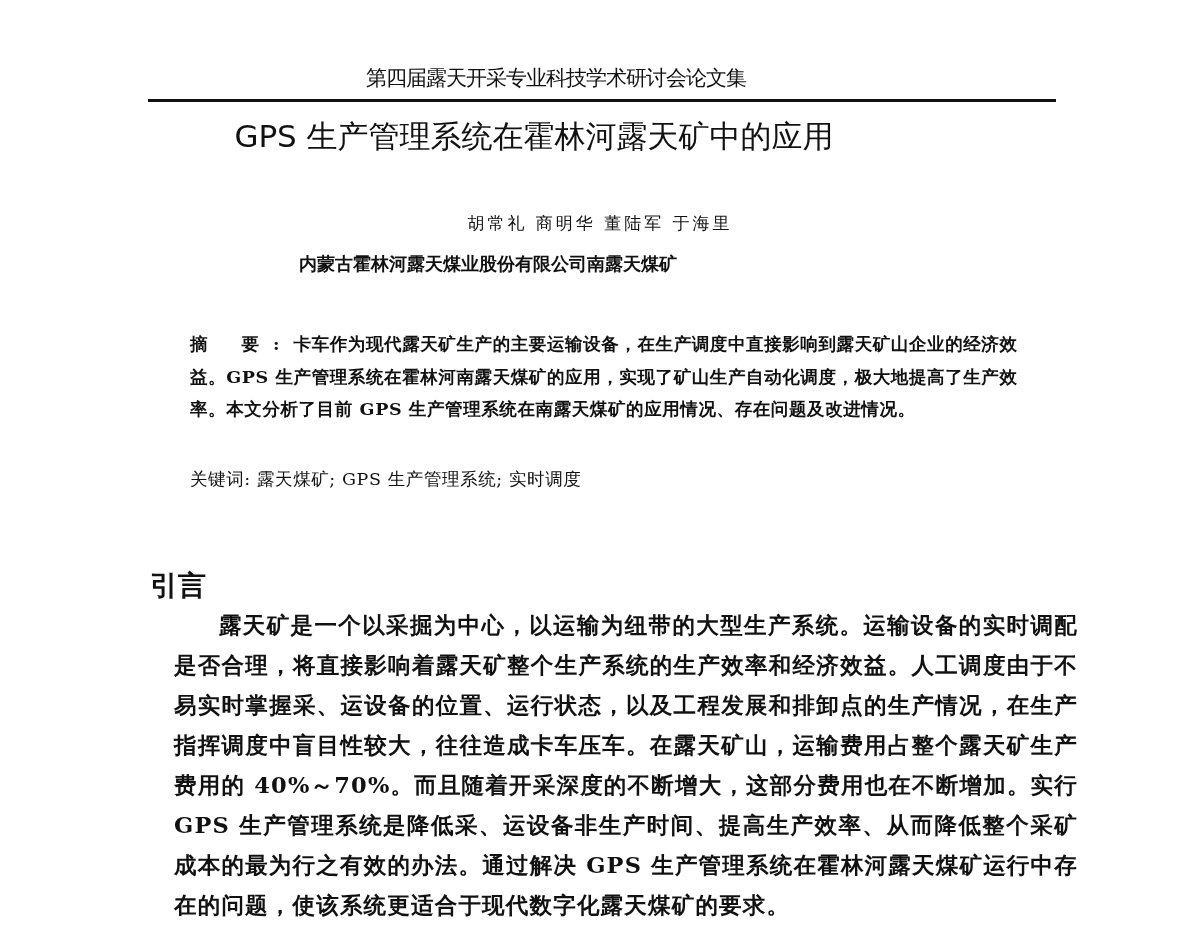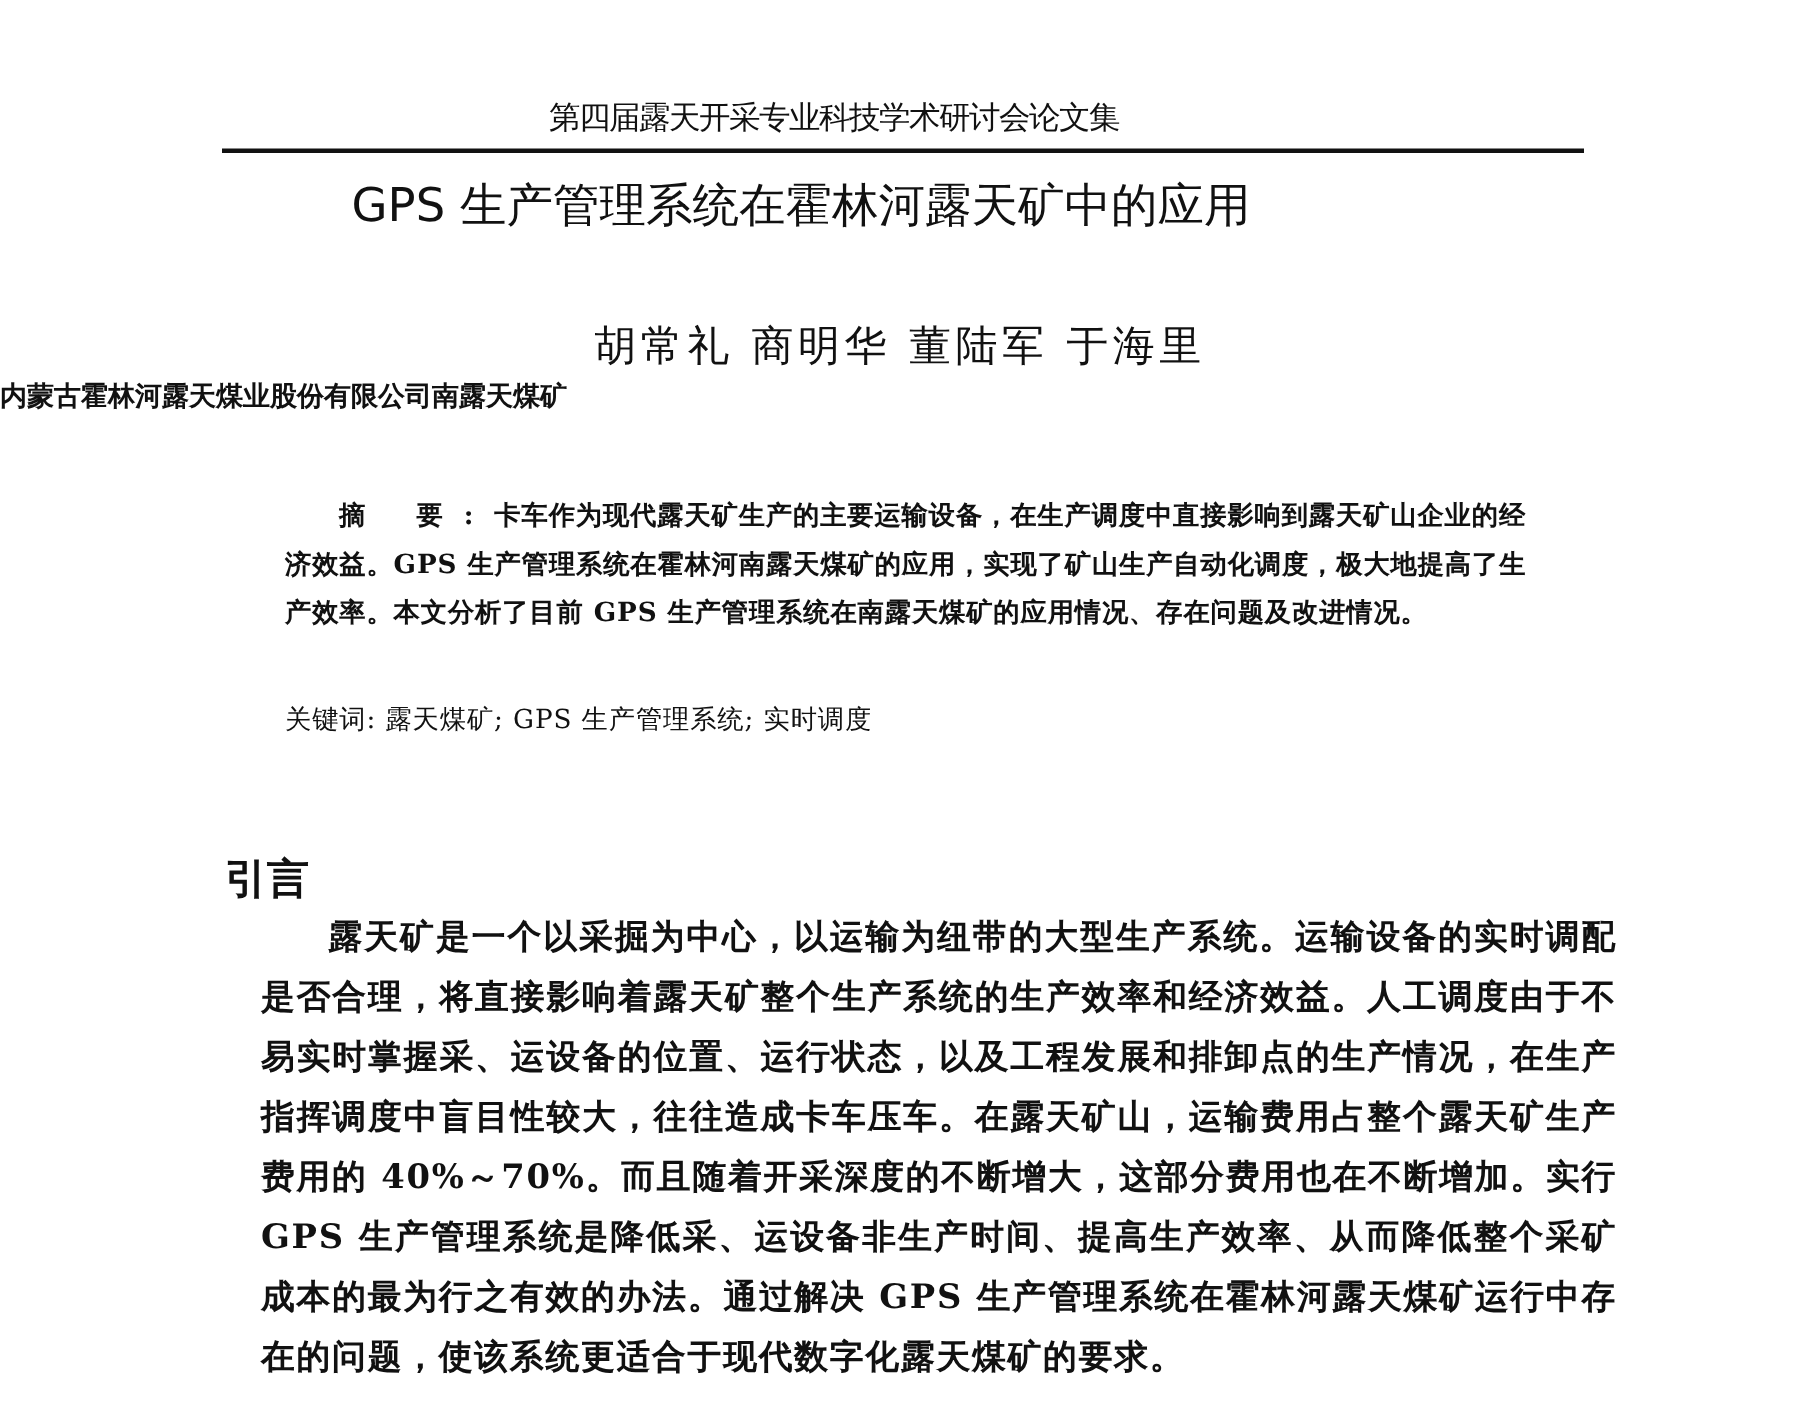--- a/index.html
+++ b/index.html
@@ -1,24 +1,24 @@
 <!DOCTYPE html>
 <html><head>
 <meta charset="utf-8">
 <style>
   html, body { margin:0; padding:0; background:#ffffff; }
   body { width:1200px; height:952px; position:relative; overflow:hidden; color:#111; font-family:"DejaVu Serif", serif; }
   .running-head { position:absolute; top:64px; left:0; width:1112px; text-align:center; font-family:"DejaVu Sans", sans-serif; font-size:21px; letter-spacing:-1px; color:#111; }
   .rule { position:absolute; top:99px; left:148px; width:908px; height:3px; background:#111; }
   .title { position:absolute; top:116px; left:0; width:1068px; text-align:center; font-family:"DejaVu Sans", sans-serif; font-size:31px; color:#111; }
-  .authors { position:absolute; top:212px; left:0; width:1200px; text-align:center; font-family:"DejaVu Serif", serif; font-size:28px; letter-spacing:3px; }
-  .affil { position:absolute; top:252px; left:0; width:976px; font-family:"DejaVu Serif", serif; font-size:18px; font-weight:bold; }
+  .authors { position:absolute; top:212px; left:0; width:1200px; text-align:center; font-family:"DejaVu Serif", serif; font-size:17px; letter-spacing:3px; }
+  .affil { position:absolute; top:252px; left:0; width:976px; text-align:center; font-family:"DejaVu Serif", serif; font-size:18px; font-weight:bold; }
   .abstract { position:absolute; top:328px; left:190px; width:830px; font-family:"DejaVu Serif", serif; font-size:17.5px; font-weight:bold; line-height:32.5px; letter-spacing:0.6px; }
   .abstract p { margin:0; }
-  .abstract .label { letter-spacing:14px;margin-left:36px; }
+  .abstract .label { letter-spacing:14px; }
   .keywords { position:absolute; top:467px; left:190px; font-family:"DejaVu Serif", serif; font-size:17.5px; font-weight:normal; letter-spacing:0.6px; }
   .section-head { position:absolute; top:567px; left:150px; font-family:"DejaVu Sans", sans-serif; font-size:28px; font-weight:bold; }
   .body { position:absolute; top:605px; left:150px; width:904px; font-family:"DejaVu Serif", serif; font-size:22.5px; font-weight:bold; line-height:40px; letter-spacing:1.2px; text-align:justify;margin-left:24px; }
   .body p { margin:0; text-indent:45px; }
 </style>
 </head>
 <body>
 
 <div class="running-head">第四届露天开采专业科技学术研讨会论文集</div>
 <div class="rule"></div>

